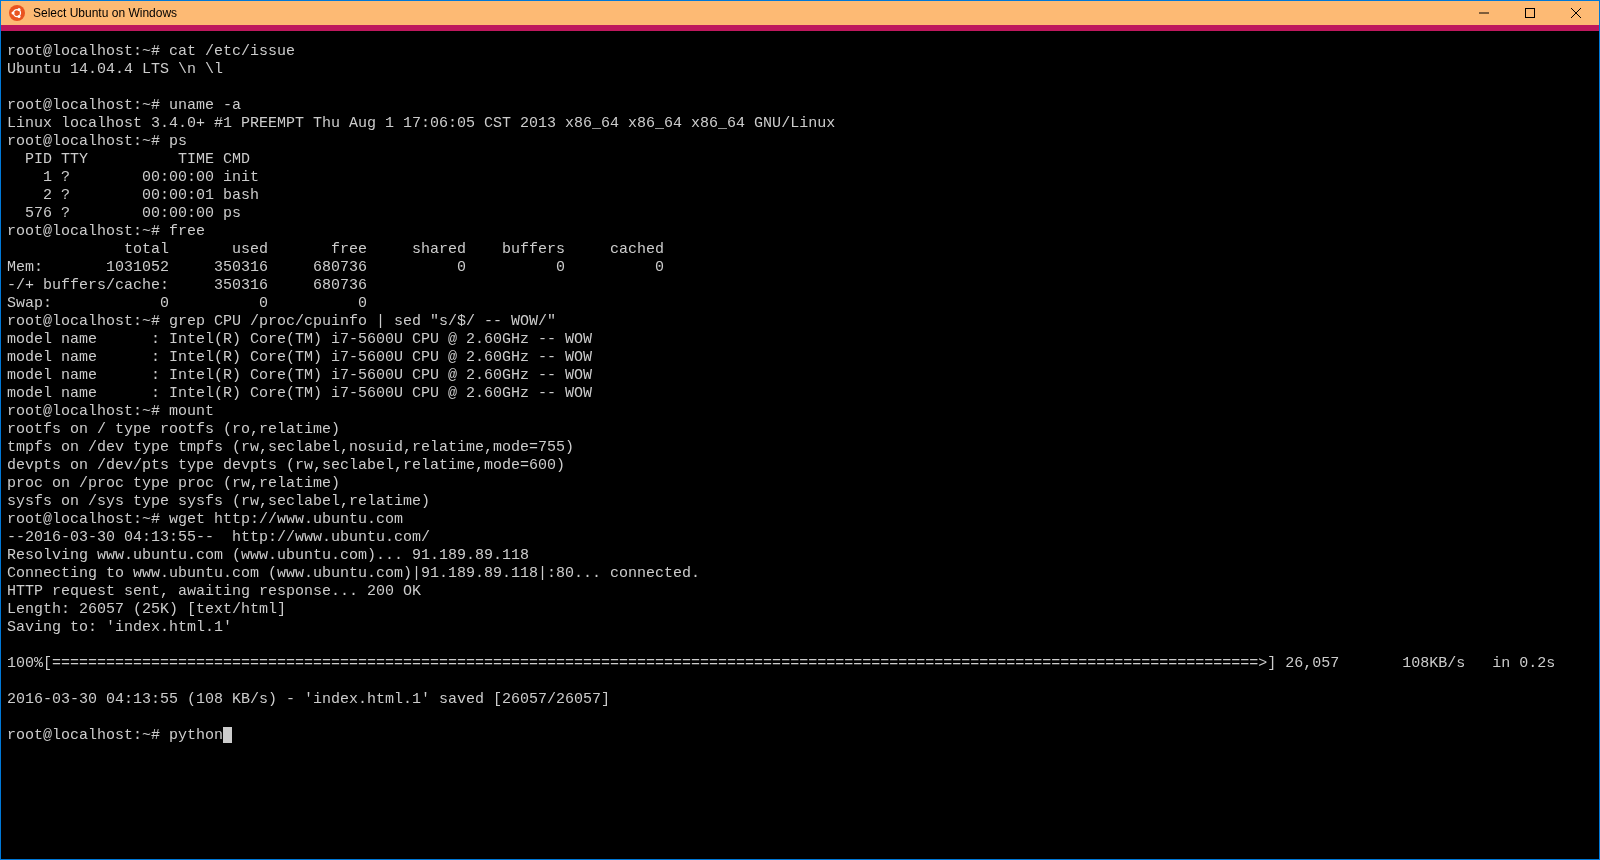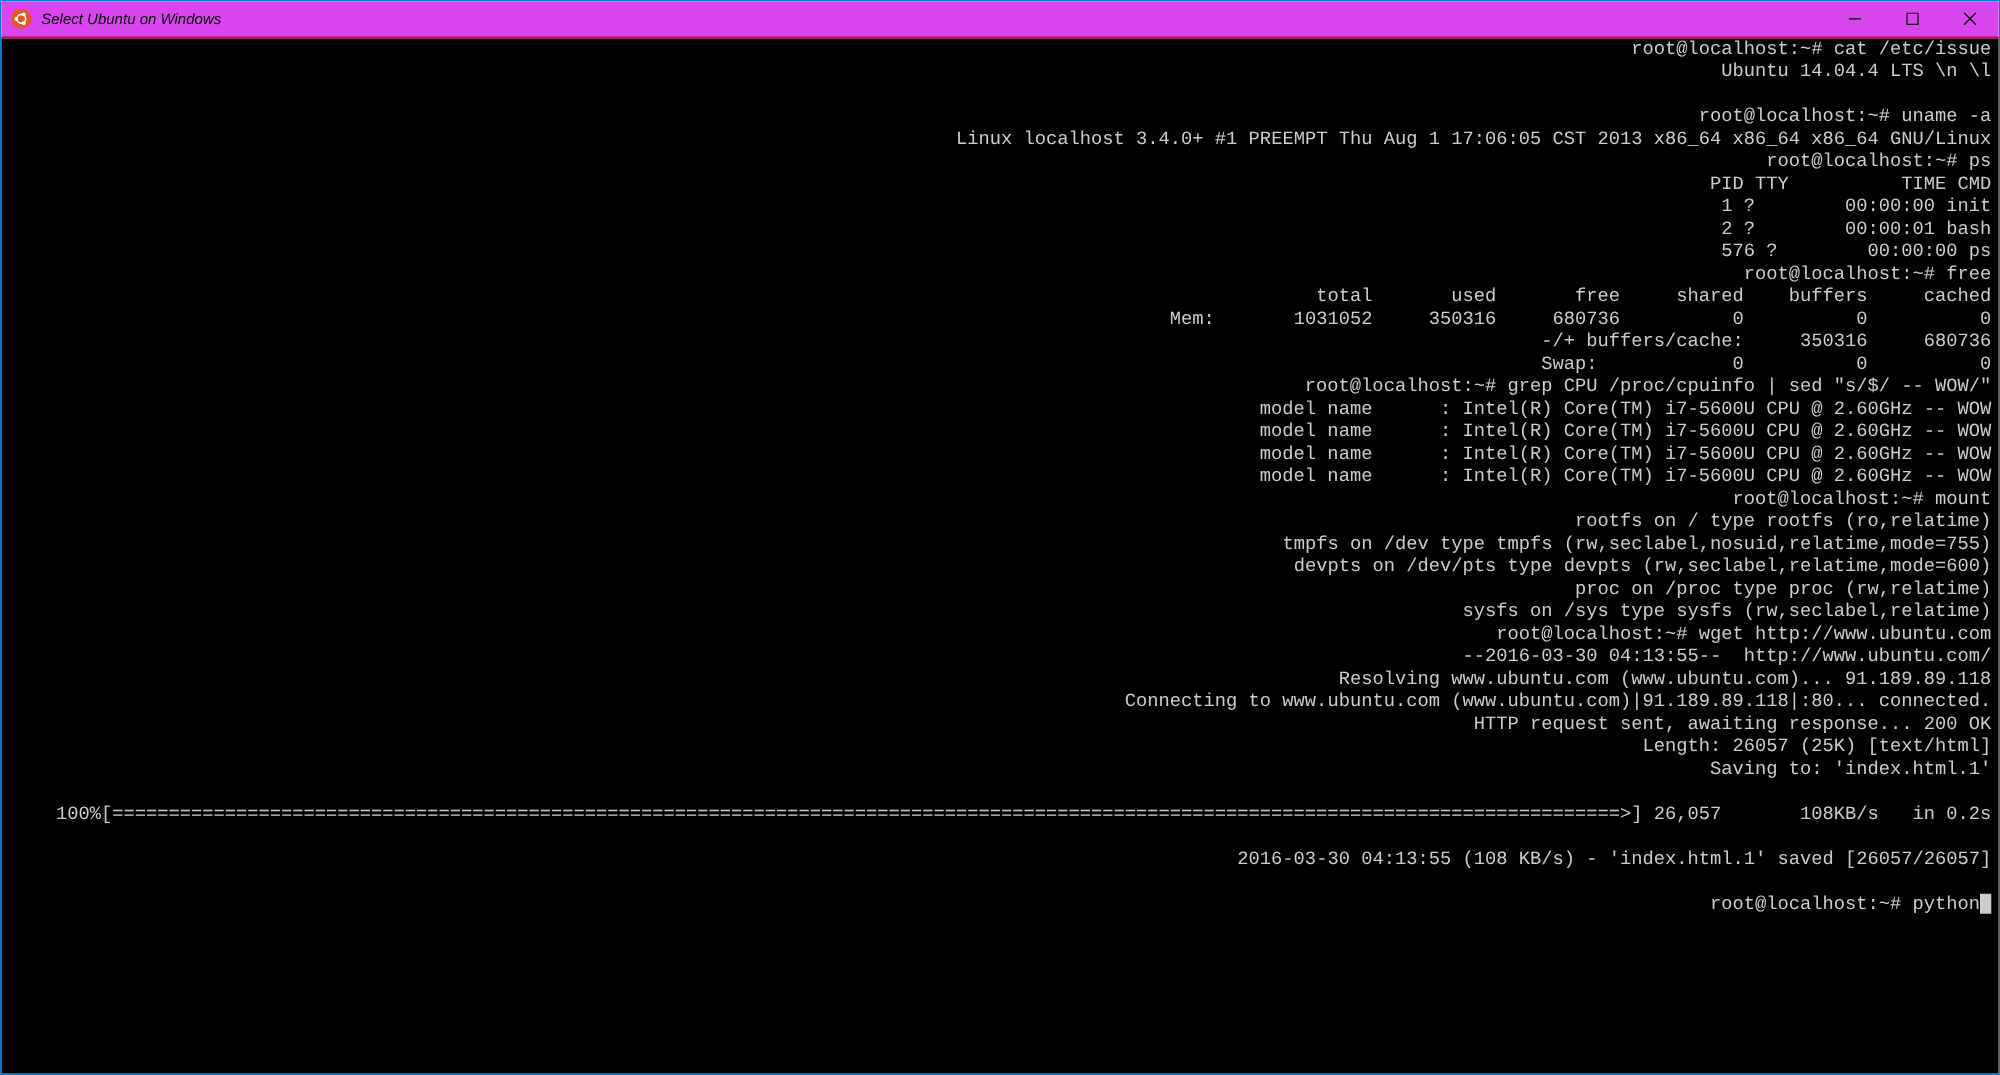--- a/index.html
+++ b/index.html
@@ -10,26 +10,25 @@
     body {
       background: #fff;
       width: 1600px;
       height: 860px;
       overflow: hidden;
       font-family: "Segoe UI", Tahoma, sans-serif;
       border: 1px solid #0078d7;
     }
     .titlebar {
       height: 30px;
-      background: #d946ef;
+      background: #fdba74;
       display: flex;
       align-items: center;
       padding: 0 0 0 8px;
-      border-bottom: 2px solid #be185d;
-      font-style: italic;
+      border-bottom: 6px solid #be185d;
     }
     .titlebar .app-icon {
       width: 16px;
       height: 16px;
       margin-right: 8px;
     }
     .titlebar .title {
       font-size: 12px;
       color: #000;
       flex: 1;
@@ -49,26 +48,25 @@
     .win-btn svg {
       width: 10px;
       height: 10px;
     }
     .terminal {
       background: #000000;
       color: #cccccc;
       font-family: Consolas, "Courier New", monospace;
       font-size: 15px;
       line-height: 18px;
-      padding: 0 6px;
+      padding: 12px 6px;
       height: calc(100% - 30px);
       white-space: pre;
       overflow: hidden;
       letter-spacing: 0px;
-      text-align: right;
     }
     .cursor {
       display: inline-block;
       width: 9px;
       height: 16px;
       background: #cccccc;
       vertical-align: text-bottom;
       margin-bottom: 1px;
     }
   </style>

